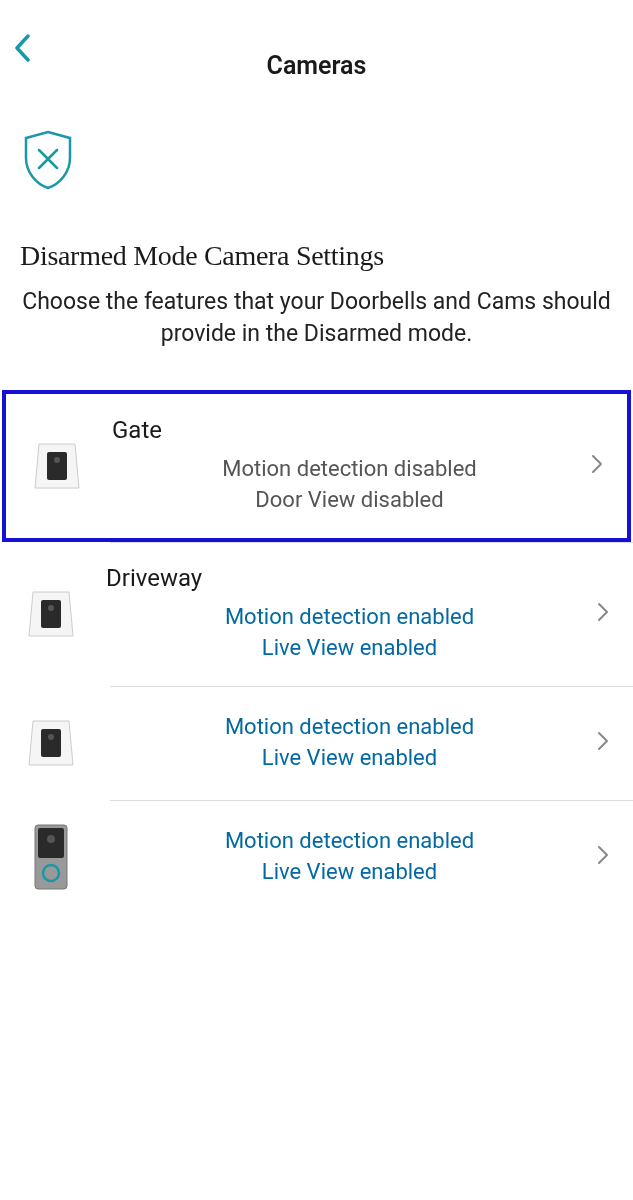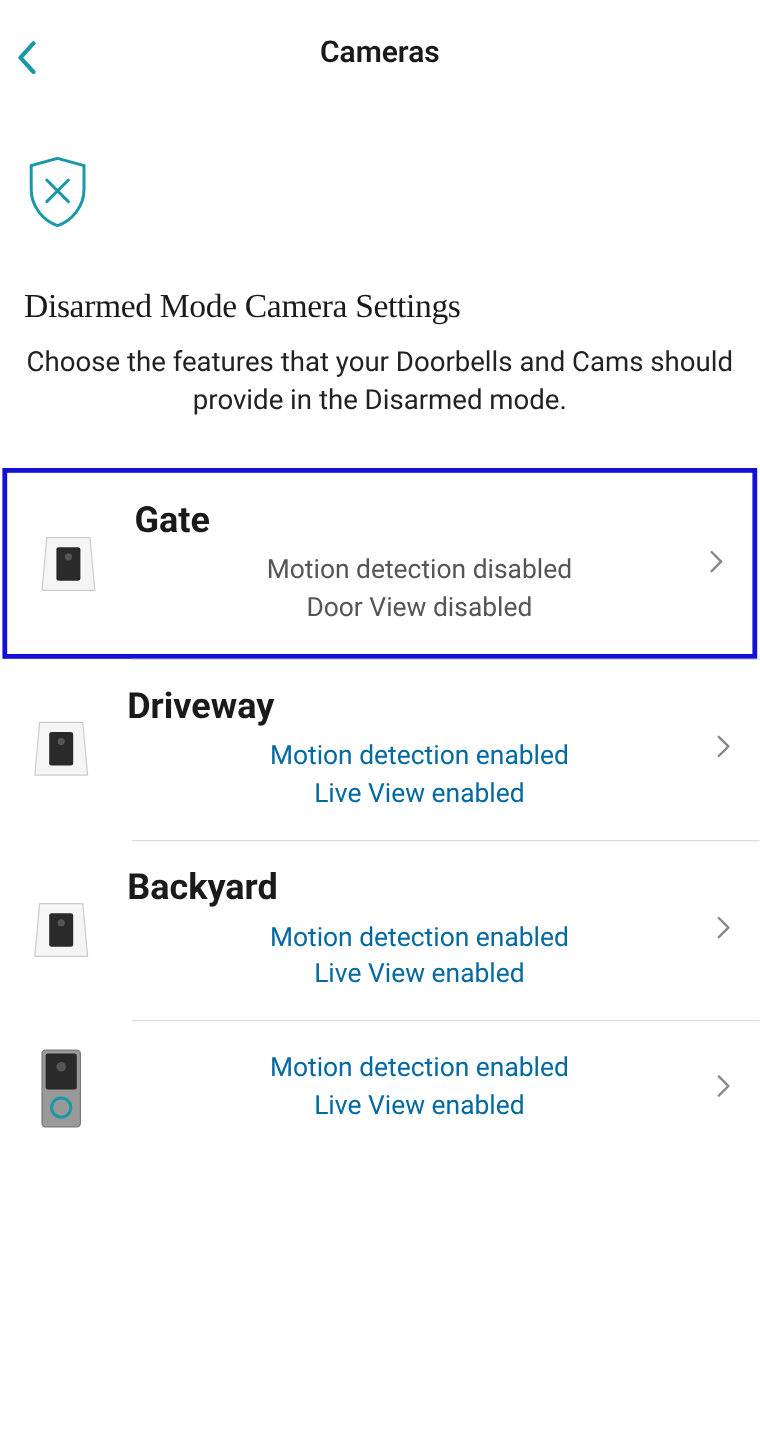--- a/index.html
+++ b/index.html
@@ -9,21 +9,21 @@
     }
     body {
       font-family: -apple-system, BlinkMacSystemFont, "Segoe UI", Roboto, Helvetica, Arial, sans-serif;
       background: #ffffff;
       width: 633px;
       height: 1200px;
       overflow: hidden;
     }
     .header {
       display: flex;
-      align-items: flex-start;
+      align-items: flex-end;
       padding: 30px 10px 20px 10px;
       position: relative;
       height: 100px;
     }
     .back-btn {
       position: absolute;
       left: 6px;
       top: 50%;
       transform: translateY(-50%);
       cursor: pointer;
@@ -103,22 +103,22 @@
     }
     .doorbell-icon svg {
       width: 44px;
       height: 72px;
     }
     .camera-info {
       flex: 1;
       padding-left: 20px;
     }
     .camera-name {
-      font-size: 30px;
-      font-weight: 700;
+      font-size: 24px;
+      font-weight: 400;
       color: #1a1a1a;
       margin-bottom: 10px;
     }
     .camera-status {
       font-size: 22px;
       line-height: 1.4;
       text-align: center;
     }
     .status-disabled {
       color: #555;
@@ -203,21 +203,20 @@
 
   <div class="camera-item">
     <div class="camera-icon">
       <svg viewBox="0 0 56 64" fill="none">
         <path d="M10 10 L46 10 L50 54 L6 54 Z" fill="#f5f5f5" stroke="#ccc" stroke-width="1"></path>
         <rect x="18" y="18" width="20" height="28" rx="2" fill="#2a2a2a"></rect>
         <circle cx="28" cy="26" r="3" fill="#555"></circle>
       </svg>
     </div>
     <div class="camera-info">
-      <div class="camera-name">Backyard</div>
       <div class="camera-status status-enabled">Motion detection enabled</div>
       <div class="camera-status status-enabled">Live View enabled</div>
     </div>
     <div class="chevron">
       <svg viewBox="0 0 12 20" fill="none">
         <path d="M2 2 L10 10 L2 18" stroke="#888" stroke-width="2" stroke-linecap="round" stroke-linejoin="round"></path>
       </svg>
     </div>
   </div>
 

